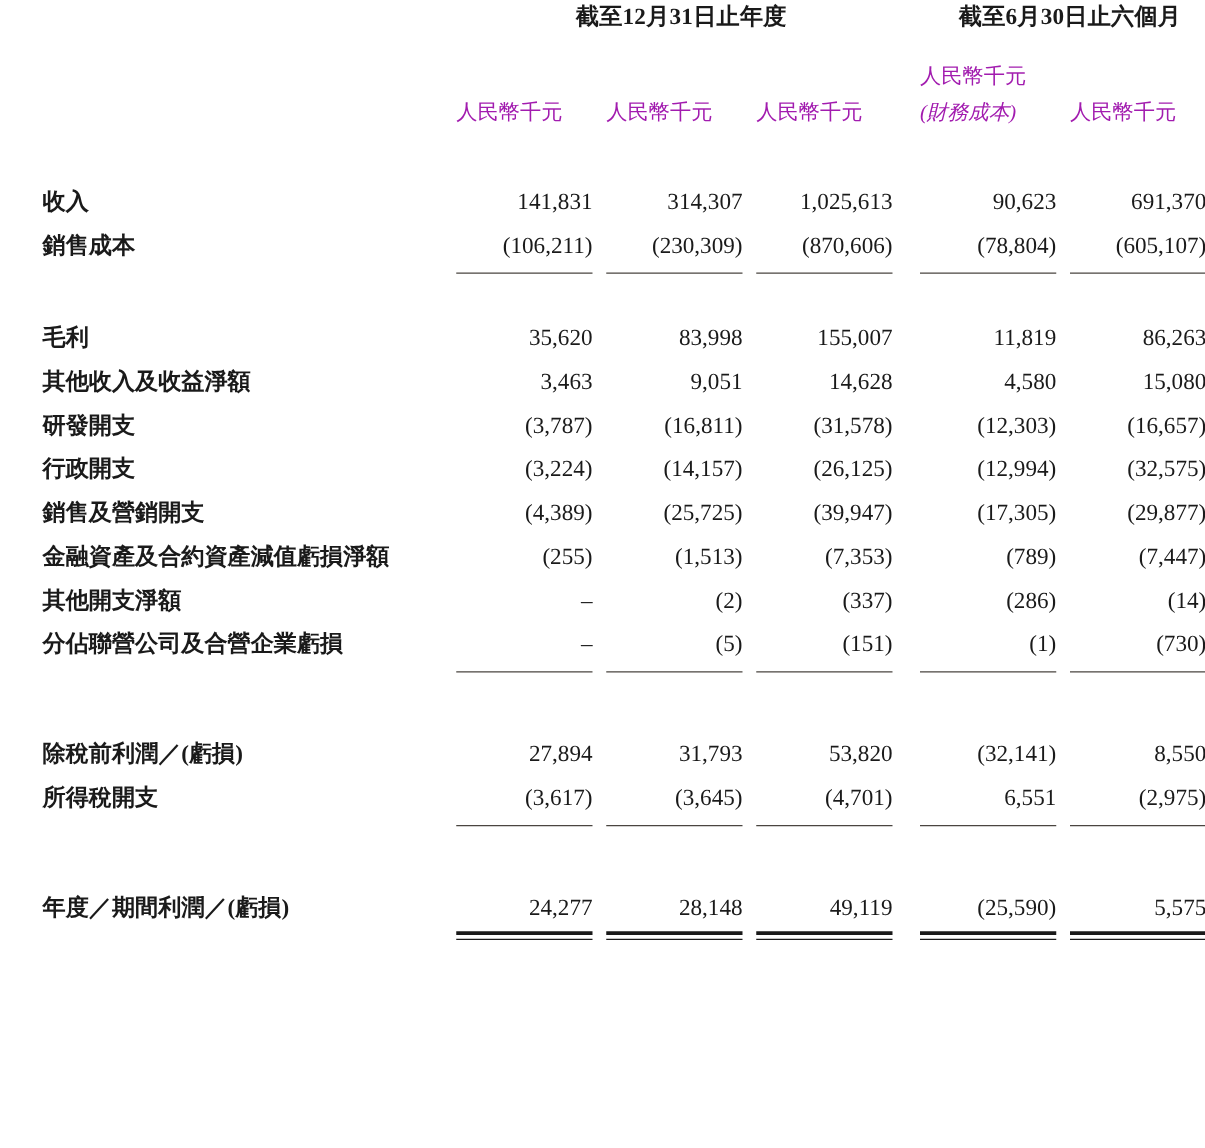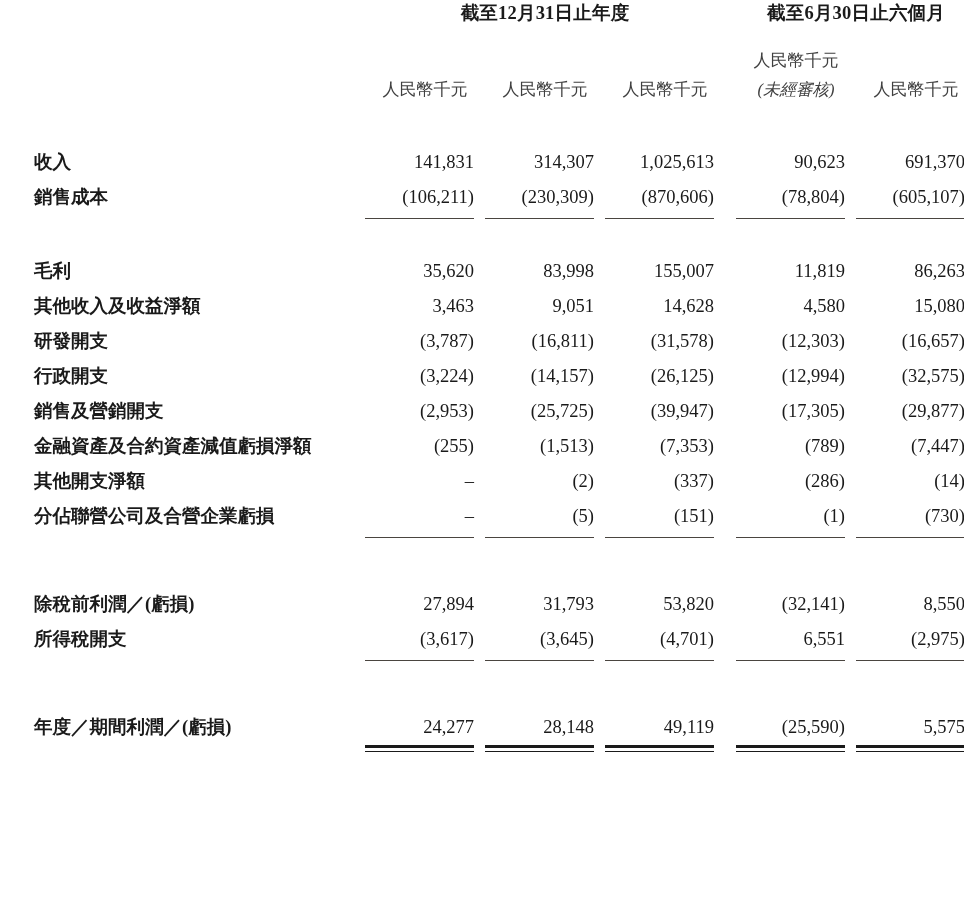--- a/index.html
+++ b/index.html
@@ -62,25 +62,24 @@
     text-align: center;
     font-size: 18px;
     font-weight: bold;
     padding-top: 18px;
     padding-bottom: 6px;
     white-space: nowrap;
   }
   .yr-rule { height: 1px; line-height: 0; font-size: 0; }
 
   .unit {
-    text-align: center;
     font-size: 17px;
     padding-top: 17px;
     white-space: nowrap;
-    color: #404040;
+    color: #a21caf;
   }
   .unit .sub {
     display: block;
     font-style: italic;
     font-size: 16.5px;
     padding-top: 7px;
   }
 
   
   tr.datarow > td { height: 35px; }
@@ -201,21 +200,21 @@
       </td>
       <td class="unit">
         <span>人民幣千元</span>
       </td>
       <td class="unit">
         <span>人民幣千元</span>
       </td>
       <td></td>
       <td class="unit">
         <span>人民幣千元</span>
-        <span class="sub">(未經審核)</span>
+        <span class="sub">(財務成本)</span>
       </td>
       <td class="unit">
         <span>人民幣千元</span>
       </td>
     </tr>
 
     <tr class="gap-lg">
       <td colspan="7"></td>
     </tr>
 
@@ -308,21 +307,21 @@
       <td class="num">(3,224)</td>
       <td class="num">(14,157)</td>
       <td class="num">(26,125)</td>
       <td></td>
       <td class="num">(12,994)</td>
       <td class="num">(32,575)</td>
     </tr>
 
     <tr class="datarow">
       <td class="lbl">銷售及營銷開支</td>
-      <td class="num">(2,953)</td>
+      <td class="num">(4,389)</td>
       <td class="num">(25,725)</td>
       <td class="num">(39,947)</td>
       <td></td>
       <td class="num">(17,305)</td>
       <td class="num">(29,877)</td>
     </tr>
 
     <tr class="datarow">
       <td class="lbl">金融資產及合約資產減值虧損淨額</td>
       <td class="num">(255)</td>

